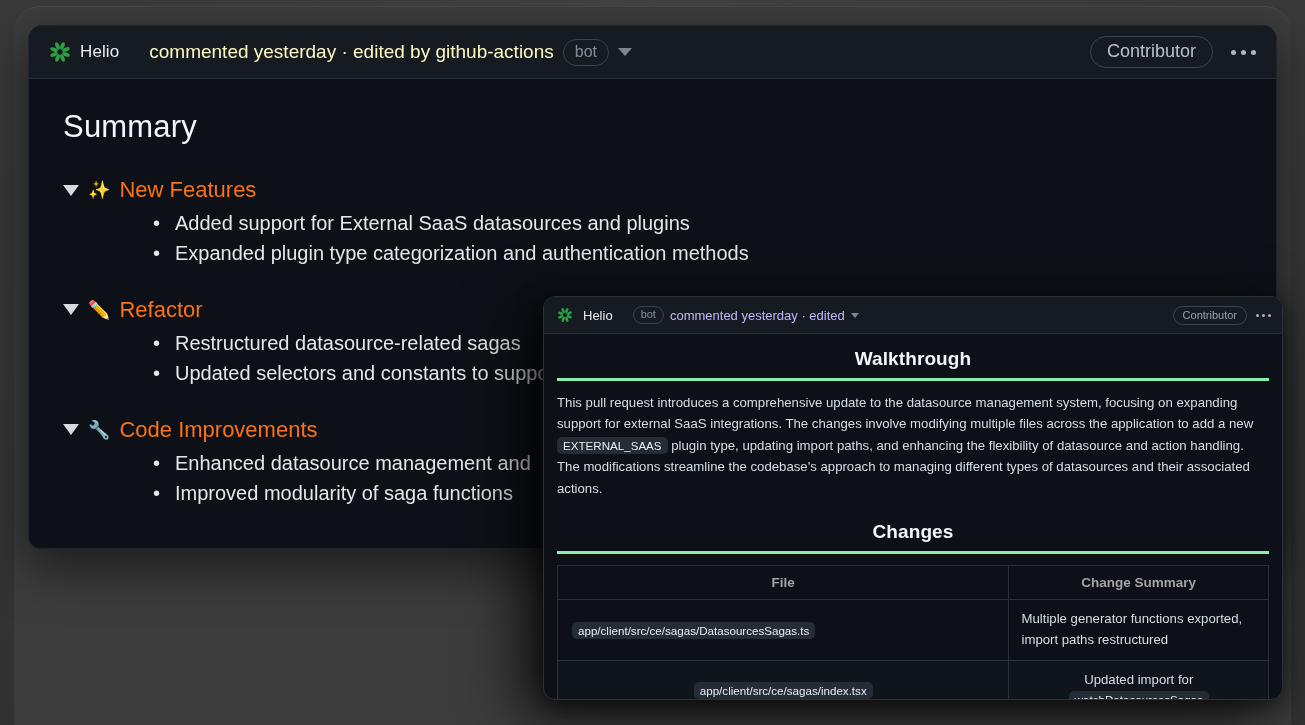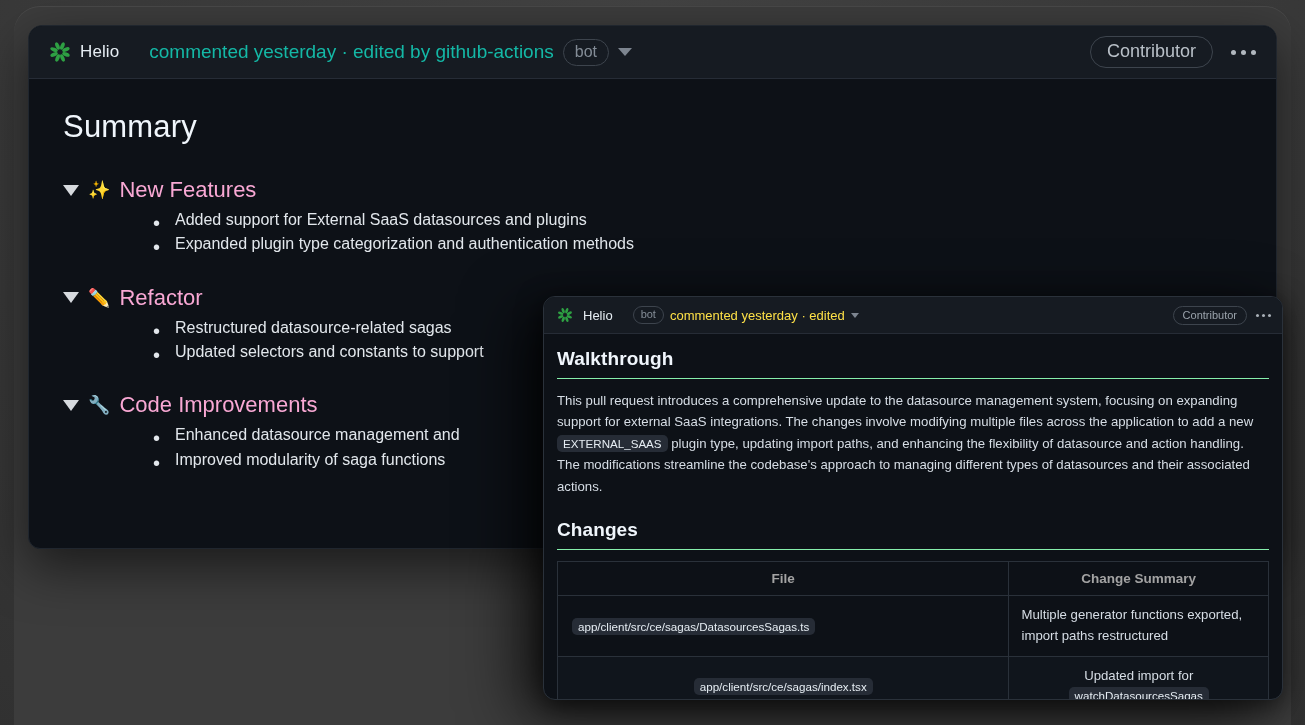--- a/index.html
+++ b/index.html
@@ -70,21 +70,21 @@
 
   .meta-line {
     display: flex;
     align-items: center;
     gap: 9px;
     flex: 1 1 auto;
     min-width: 0;
     margin-left: 16px;
   }
   .meta-text {
-    color: #14b8a6;
+    color: #fef9c3;
     font-size: 19px;
     white-space: nowrap;
     overflow: hidden;
     text-overflow: ellipsis;
   }
   .pill {
     border: 1px solid #3d444d;
     border-radius: 999px;
     color: #848d97;
     font-size: 16px;
@@ -150,33 +150,33 @@
   }
   .tri {
     width: 0; height: 0;
     border-left: 8px solid transparent;
     border-right: 8px solid transparent;
     border-top: 11px solid #d6dade;
     flex: 0 0 auto;
   }
   .group-emoji { font-size: 18px; line-height: 1; }
   .group-title {
-    color: #f9a8d4;
+    color: #f97316;
     font-size: 22px;
   }
 
   ul.bullets {
     list-style: none;
     margin: 0;
     padding: 0 0 0 112px;
   }
   ul.bullets li {
     position: relative;
     color: #e2e7ec;
-    font-size: 16px;
+    font-size: 20px;
     line-height: 1.52;
     white-space: nowrap;
   }
   ul.bullets li::before {
     content: "\2022";
     position: absolute;
     left: -22px;
     color: #e2e7ec;
     font-size: 20px;
   }
@@ -217,21 +217,21 @@
   }
   .ov-pill {
     border: 1px solid #3d444d;
     border-radius: 999px;
     color: #848d97;
     font-size: 11px;
     padding: 1px 7px 2px;
     line-height: 1.2;
   }
   .ov-meta-text {
-    color: #fde047;
+    color: #c4b5fd;
     font-size: 13px;
     white-space: nowrap;
   }
   .ov-caret {
     width: 0; height: 0;
     border-left: 4.5px solid transparent;
     border-right: 4.5px solid transparent;
     border-top: 5px solid #7d8590;
   }
   .ov-right {
@@ -257,22 +257,23 @@
   .ov-body {
     padding: 14px 13px 0 13px;
   }
 
   .ov-h2 {
     color: #f0f6fc;
     font-size: 19px;
     font-weight: bold;
     letter-spacing: .1px;
     padding-bottom: 8px;
-    border-bottom: 1px solid #86efac;
+    border-bottom: 3px solid #86efac;
     margin-bottom: 11px;
+    text-align: center;
   }
   .ov-h2.second { margin-top: 22px; }
 
   .ov-para {
     color: #d6dde5;
     font-size: 13.2px;
     line-height: 1.62;
     text-align: left;
   }
 

